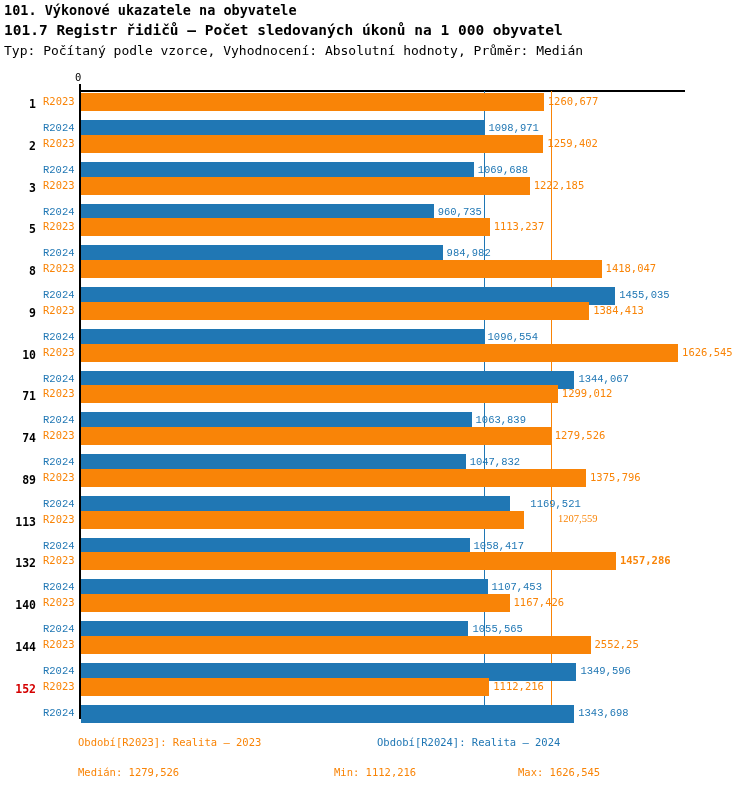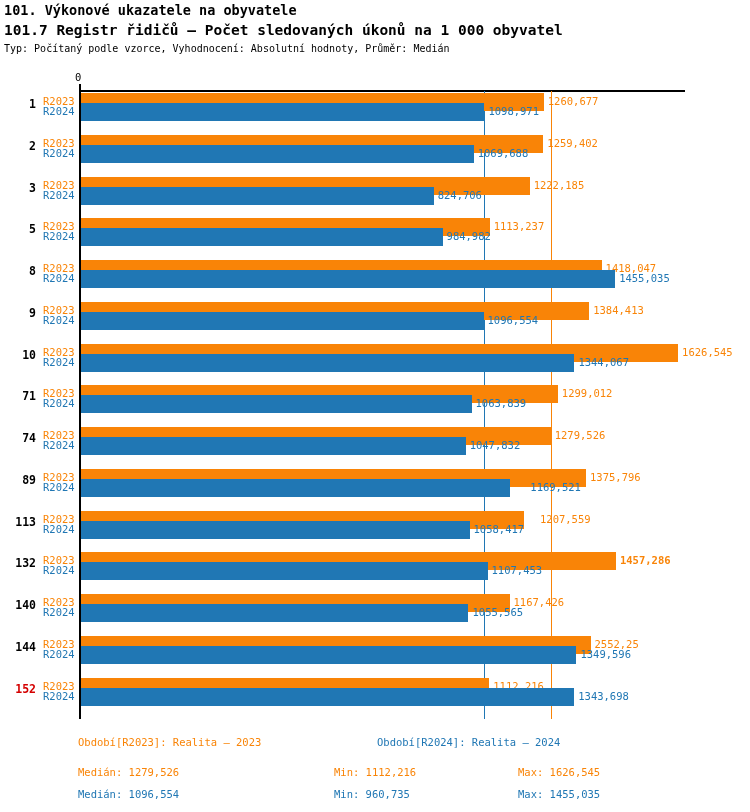--- a/index.html
+++ b/index.html
@@ -31,21 +31,21 @@
     top: 22px;
     font-size: 14.5px;
     font-weight: bold;
     color: #000000;
     white-space: nowrap;
   }
   #subtitle-meta {
     position: absolute;
     left: 4px;
     top: 43px;
-    font-size: 10px;
+    font-size: 13px;
     color: #000000;
     white-space: nowrap;
   }
 
   
   #plot {
     position: absolute;
     left: 0;
     top: 0;
     width: 750px;
@@ -111,21 +111,21 @@
   }
   .group-label.highlight { color: #d40000; text-align: right; }
 
   .barrow {
     position: absolute;
     left: 0;
     width: 750px;
     height: 19px;
   }
   .barrow.r1 { top: 0px; }
-  .barrow.r2 { top: 10px; }
+  .barrow.r2 { top: 27px; font-family: Liberation Mono, monospace; }
 
   .series-label {
     position: absolute;
     left: 43px;
     top: 2px;
     font-size: 10.5px;
     white-space: nowrap;
   }
   .series-label.s2023 { color: #f98407; text-align: right; }
   .series-label.s2024 { color: #2077b4; }
@@ -231,21 +231,21 @@
       <div class="group" style="top: 176.5px;">
         <div class="group-label">3</div>
         <div class="barrow r1">
           <div class="series-label s2023">R2023</div>
           <div class="bar b2023" style="width: 448.664px;"></div>
           <div class="bar-value v2023" style="left: 533.664px;">1222,185</div>
         </div>
         <div class="barrow r2">
           <div class="series-label s2024">R2024</div>
           <div class="bar b2024" style="width: 352.686px;"></div>
-          <div class="bar-value v2024" style="left: 437.686px;">824,706</div>
+          <div class="bar-value v2024" style="left: 437.686px;">960,735</div>
         </div>
       </div>
       <div class="group" style="top: 218.25px;">
         <div class="group-label">5</div>
         <div class="barrow r1">
           <div class="series-label s2023">R2023</div>
           <div class="bar b2023" style="width: 408.669px;"></div>
           <div class="bar-value v2023" style="left: 493.669px;">1113,237</div>
         </div>
         <div class="barrow r2">
@@ -330,21 +330,21 @@
           <div class="series-label s2024">R2024</div>
           <div class="bar b2024" style="width: 429.331px;"></div>
           <div class="bar-value v2024" style="left: 514.331px; margin-left: 16px;">1169,521</div>
         </div>
       </div>
       <div class="group" style="top: 510.5px;">
         <div class="group-label">113</div>
         <div class="barrow r1">
           <div class="series-label s2023">R2023</div>
           <div class="bar b2023" style="width: 443.295px;"></div>
-          <div class="bar-value v2023" style="left: 540px;">1207,559</div>
+          <div class="bar-value v2023" style="left: 558px; font-family: Liberation Serif, serif;">1207,559</div>
         </div>
         <div class="barrow r2">
           <div class="series-label s2024">R2024</div>
           <div class="bar b2024" style="width: 388.545px;"></div>
           <div class="bar-value v2024" style="left: 473.545px;">1058,417</div>
         </div>
       </div>
       <div class="group" style="top: 552.25px;">
         <div class="group-label">132</div>
         <div class="barrow r1">
@@ -404,18 +404,13 @@
   <div class="legend-item l2023">Období[R2023]: Realita – 2023</div>
   <div class="legend-item l2024">Období[R2024]: Realita – 2024</div>
 </div>
 
 <div id="stats">
   <div class="stat-row sr1">
     <div class="stat-cell c1">Medián: 1279,526</div>
     <div class="stat-cell c2">Min: 1112,216</div>
     <div class="stat-cell c3">Max: 1626,545</div>
   </div>
-  <div class="stat-row sr2">
-    <div class="stat-cell c1">Medián: 1096,554</div>
-    <div class="stat-cell c2">Min: 960,735</div>
-    <div class="stat-cell c3">Max: 1455,035</div>
-  </div>
 </div>
 
 </body></html>

